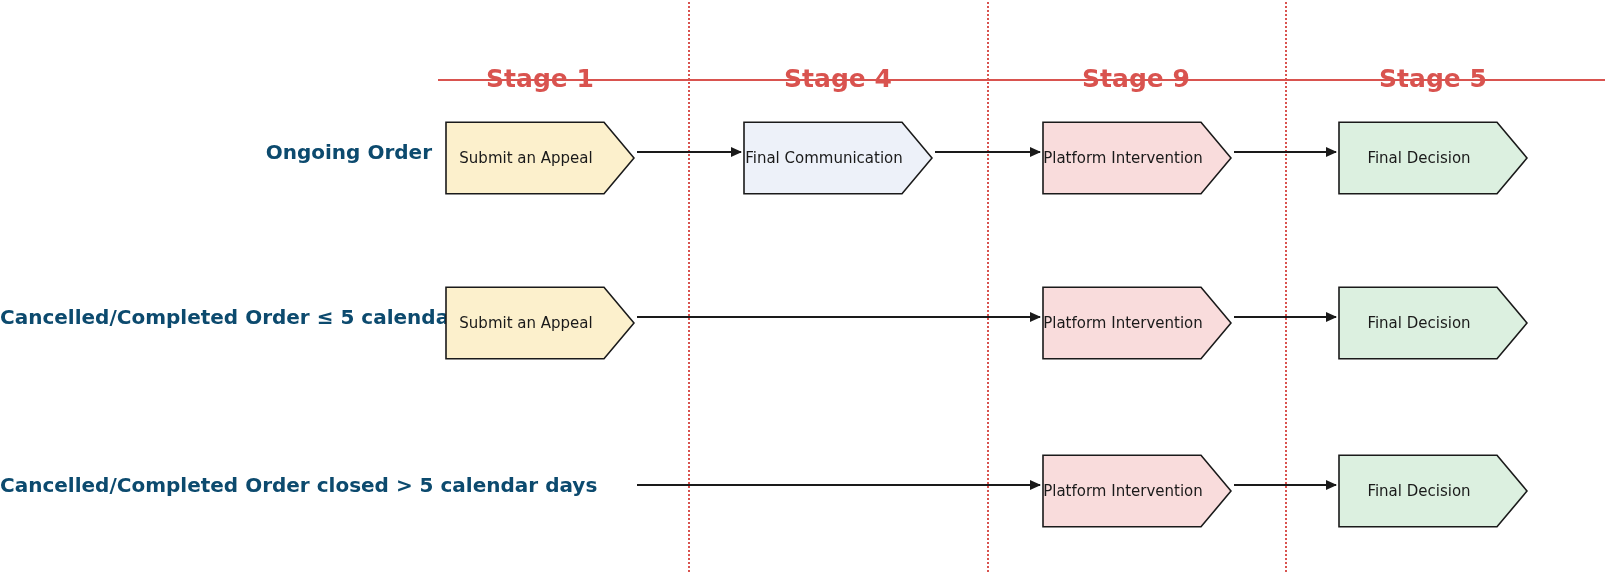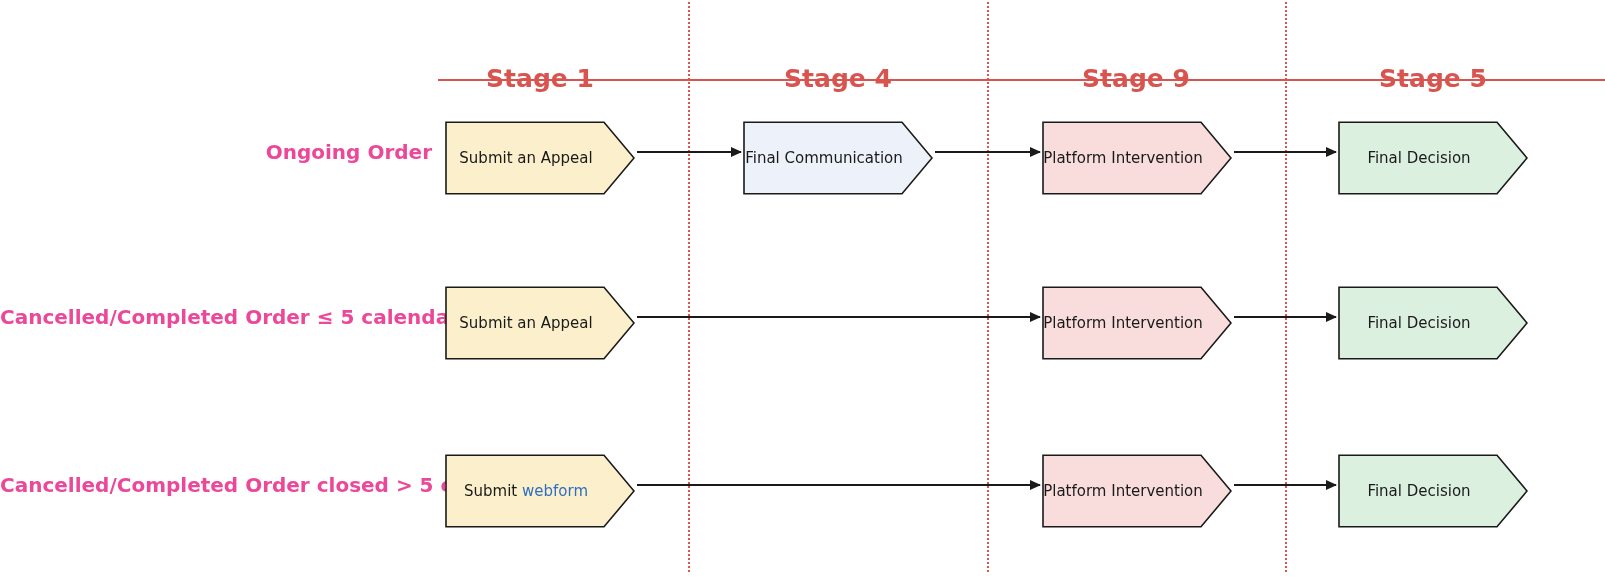--- a/index.html
+++ b/index.html
@@ -42,21 +42,21 @@
   }
 
   .row-label {
     position: absolute;
     left: 0;
     width: 432px;
     text-align: right;
     font-weight: bold;
     font-size: 20px;
     line-height: 24px;
-    color: #ec4899;
+    color: #0c4a6e;
     white-space: nowrap;
   }
 
   .node {
     position: absolute;
     width: 190px;
     height: 74px;
   }
   .node svg {
     position: absolute;
@@ -175,26 +175,20 @@
 
   <div class="node green" style="left:1338px; top:286px">
     <svg viewBox="0 0 190 62" preserveAspectRatio="none">
         <polygon points="1,1 159,1 189,31 159,61 1,61" vector-effect="non-scaling-stroke"></polygon>
       </svg>
     <span class="node-label">Final Decision</span>
   </div>
 
   <div class="row-label" style="top:473px">Cancelled/Completed Order closed &gt; 5 calendar days</div>
 
-  <div class="node yellow" style="left:445px; top:454px">
-    <svg viewBox="0 0 190 62" preserveAspectRatio="none">
-        <polygon points="1,1 159,1 189,31 159,61 1,61" vector-effect="non-scaling-stroke"></polygon>
-      </svg>
-    <span class="node-label"><span>Submit</span>&nbsp;<span class="link">webform</span></span>
-  </div>
   <div class="arrow" style="left:637px; top:484px; width:403px"></div>
 
   <div class="node pink" style="left:1042px; top:454px">
     <svg viewBox="0 0 190 62" preserveAspectRatio="none">
         <polygon points="1,1 159,1 189,31 159,61 1,61" vector-effect="non-scaling-stroke"></polygon>
       </svg>
     <span class="node-label">Platform Intervention</span>
   </div>
   <div class="arrow" style="left:1234px; top:484px; width:102px"></div>
 

